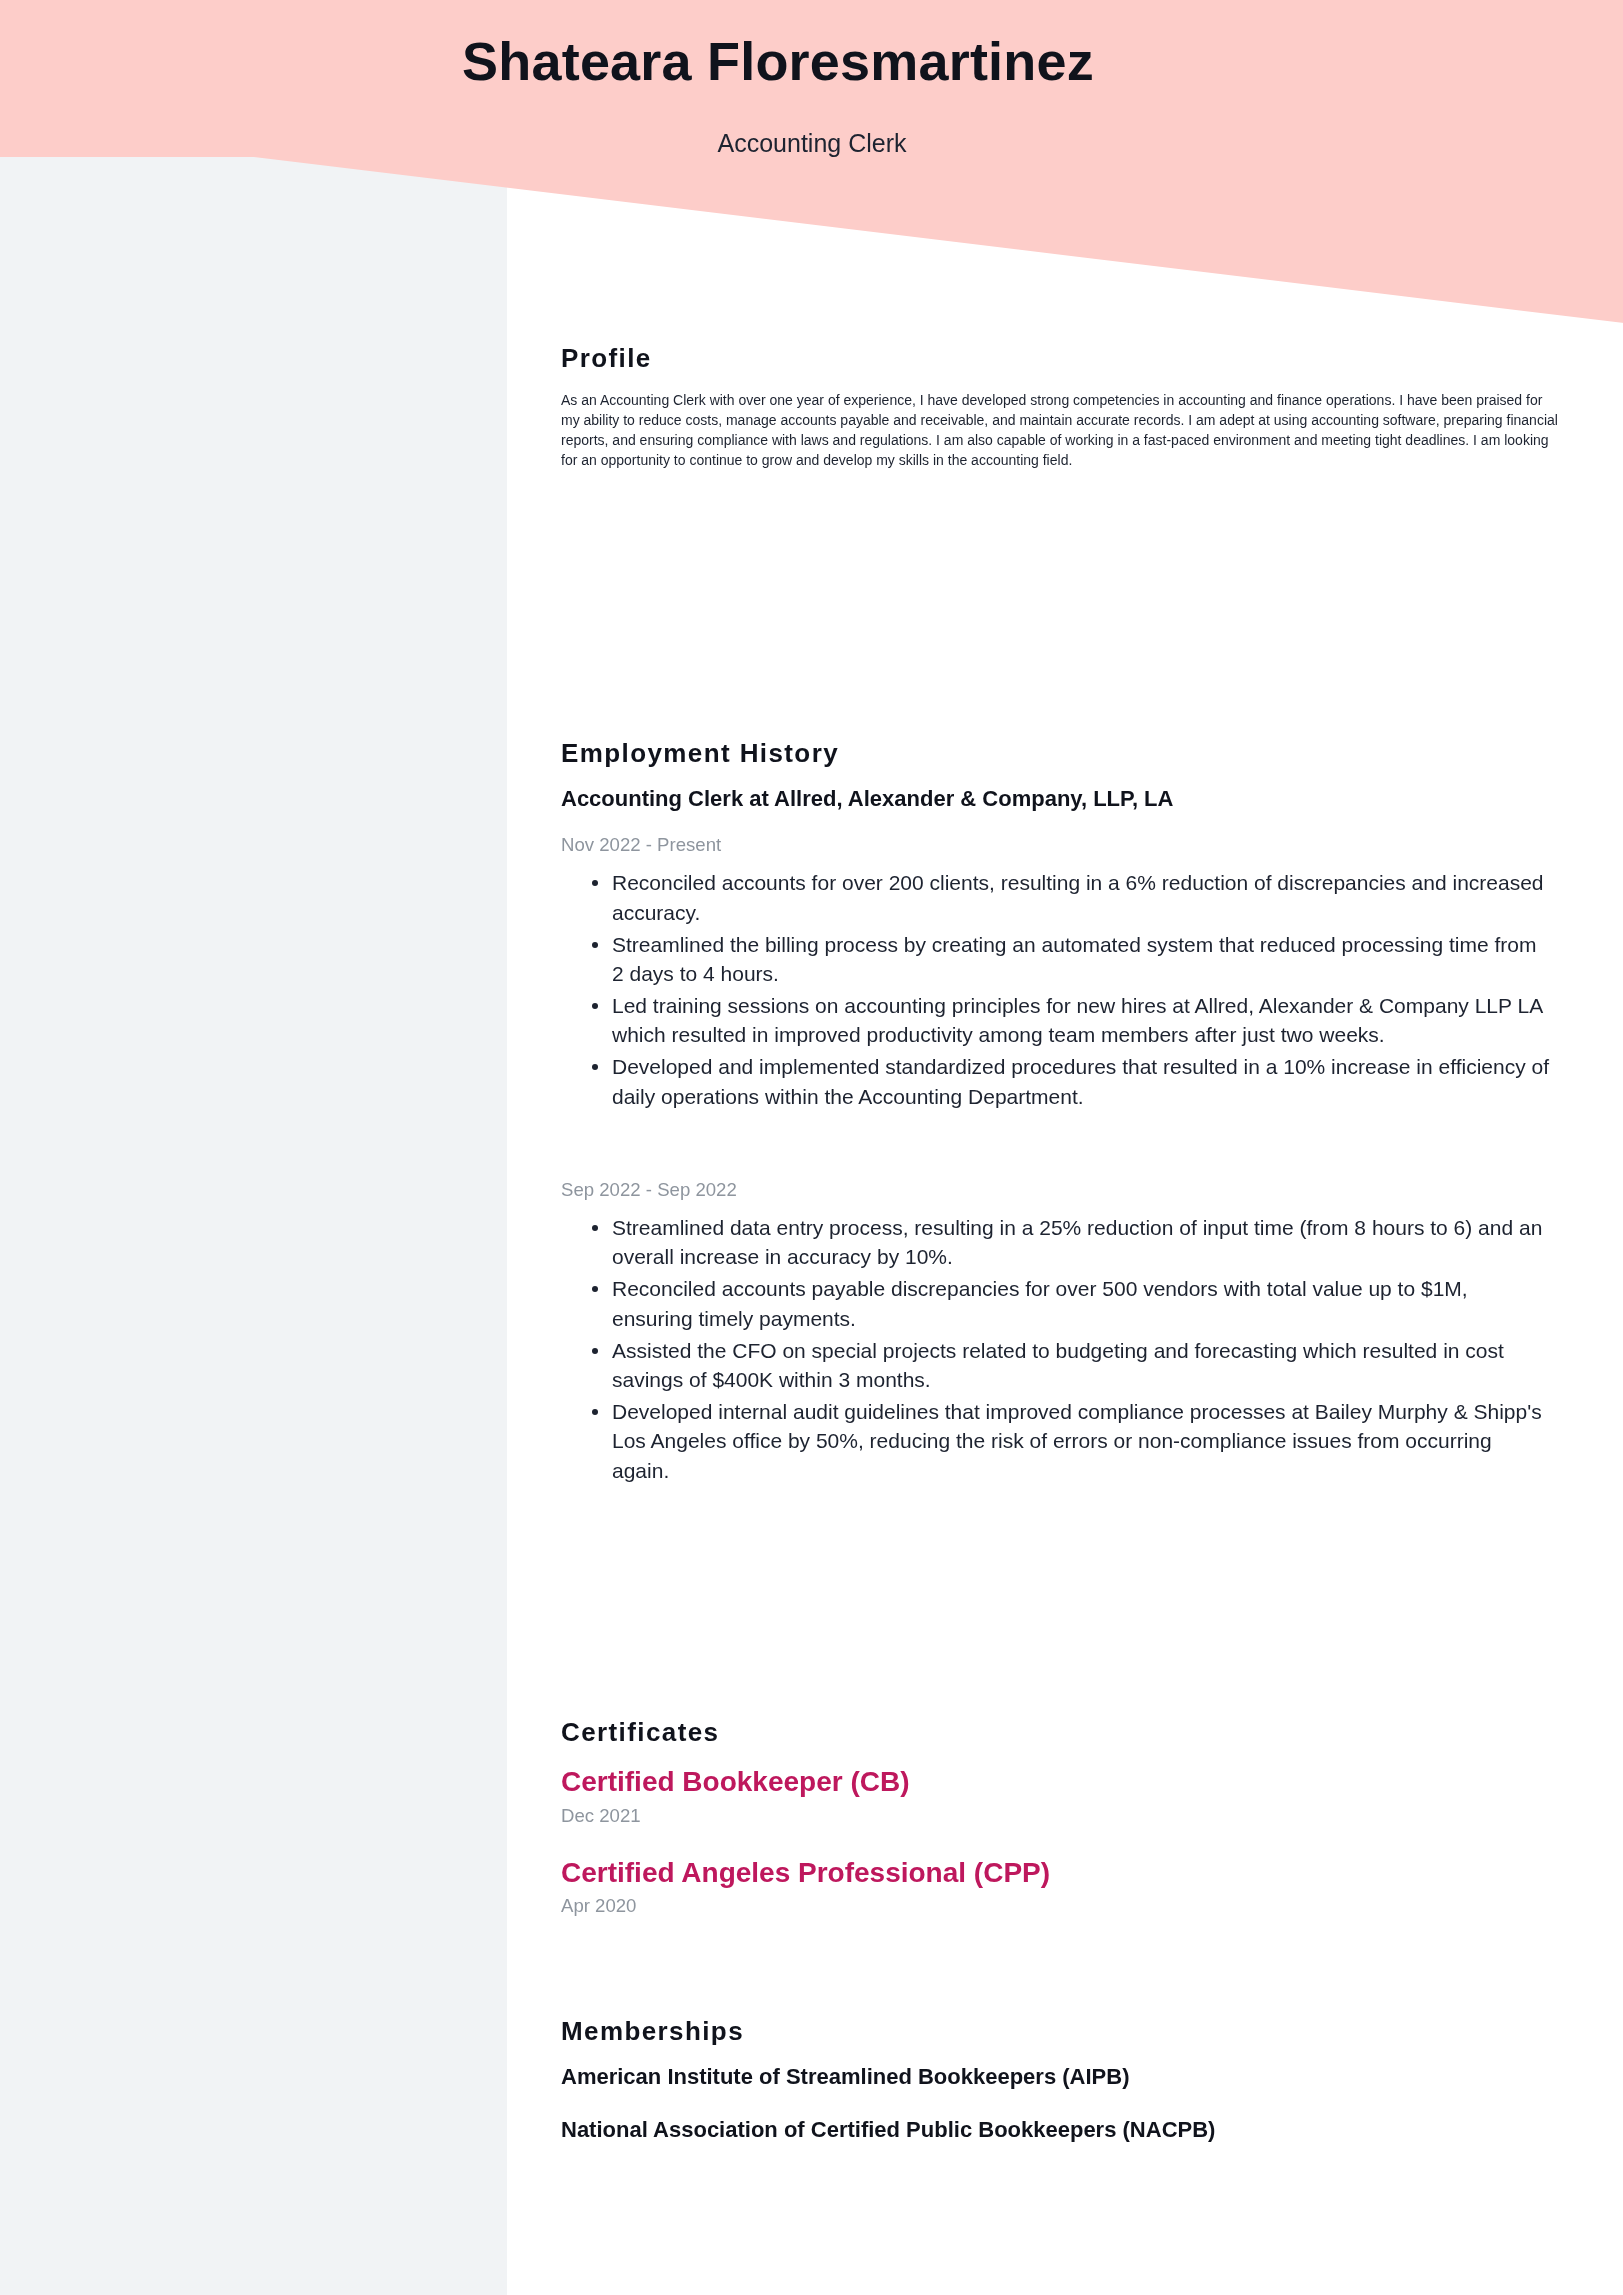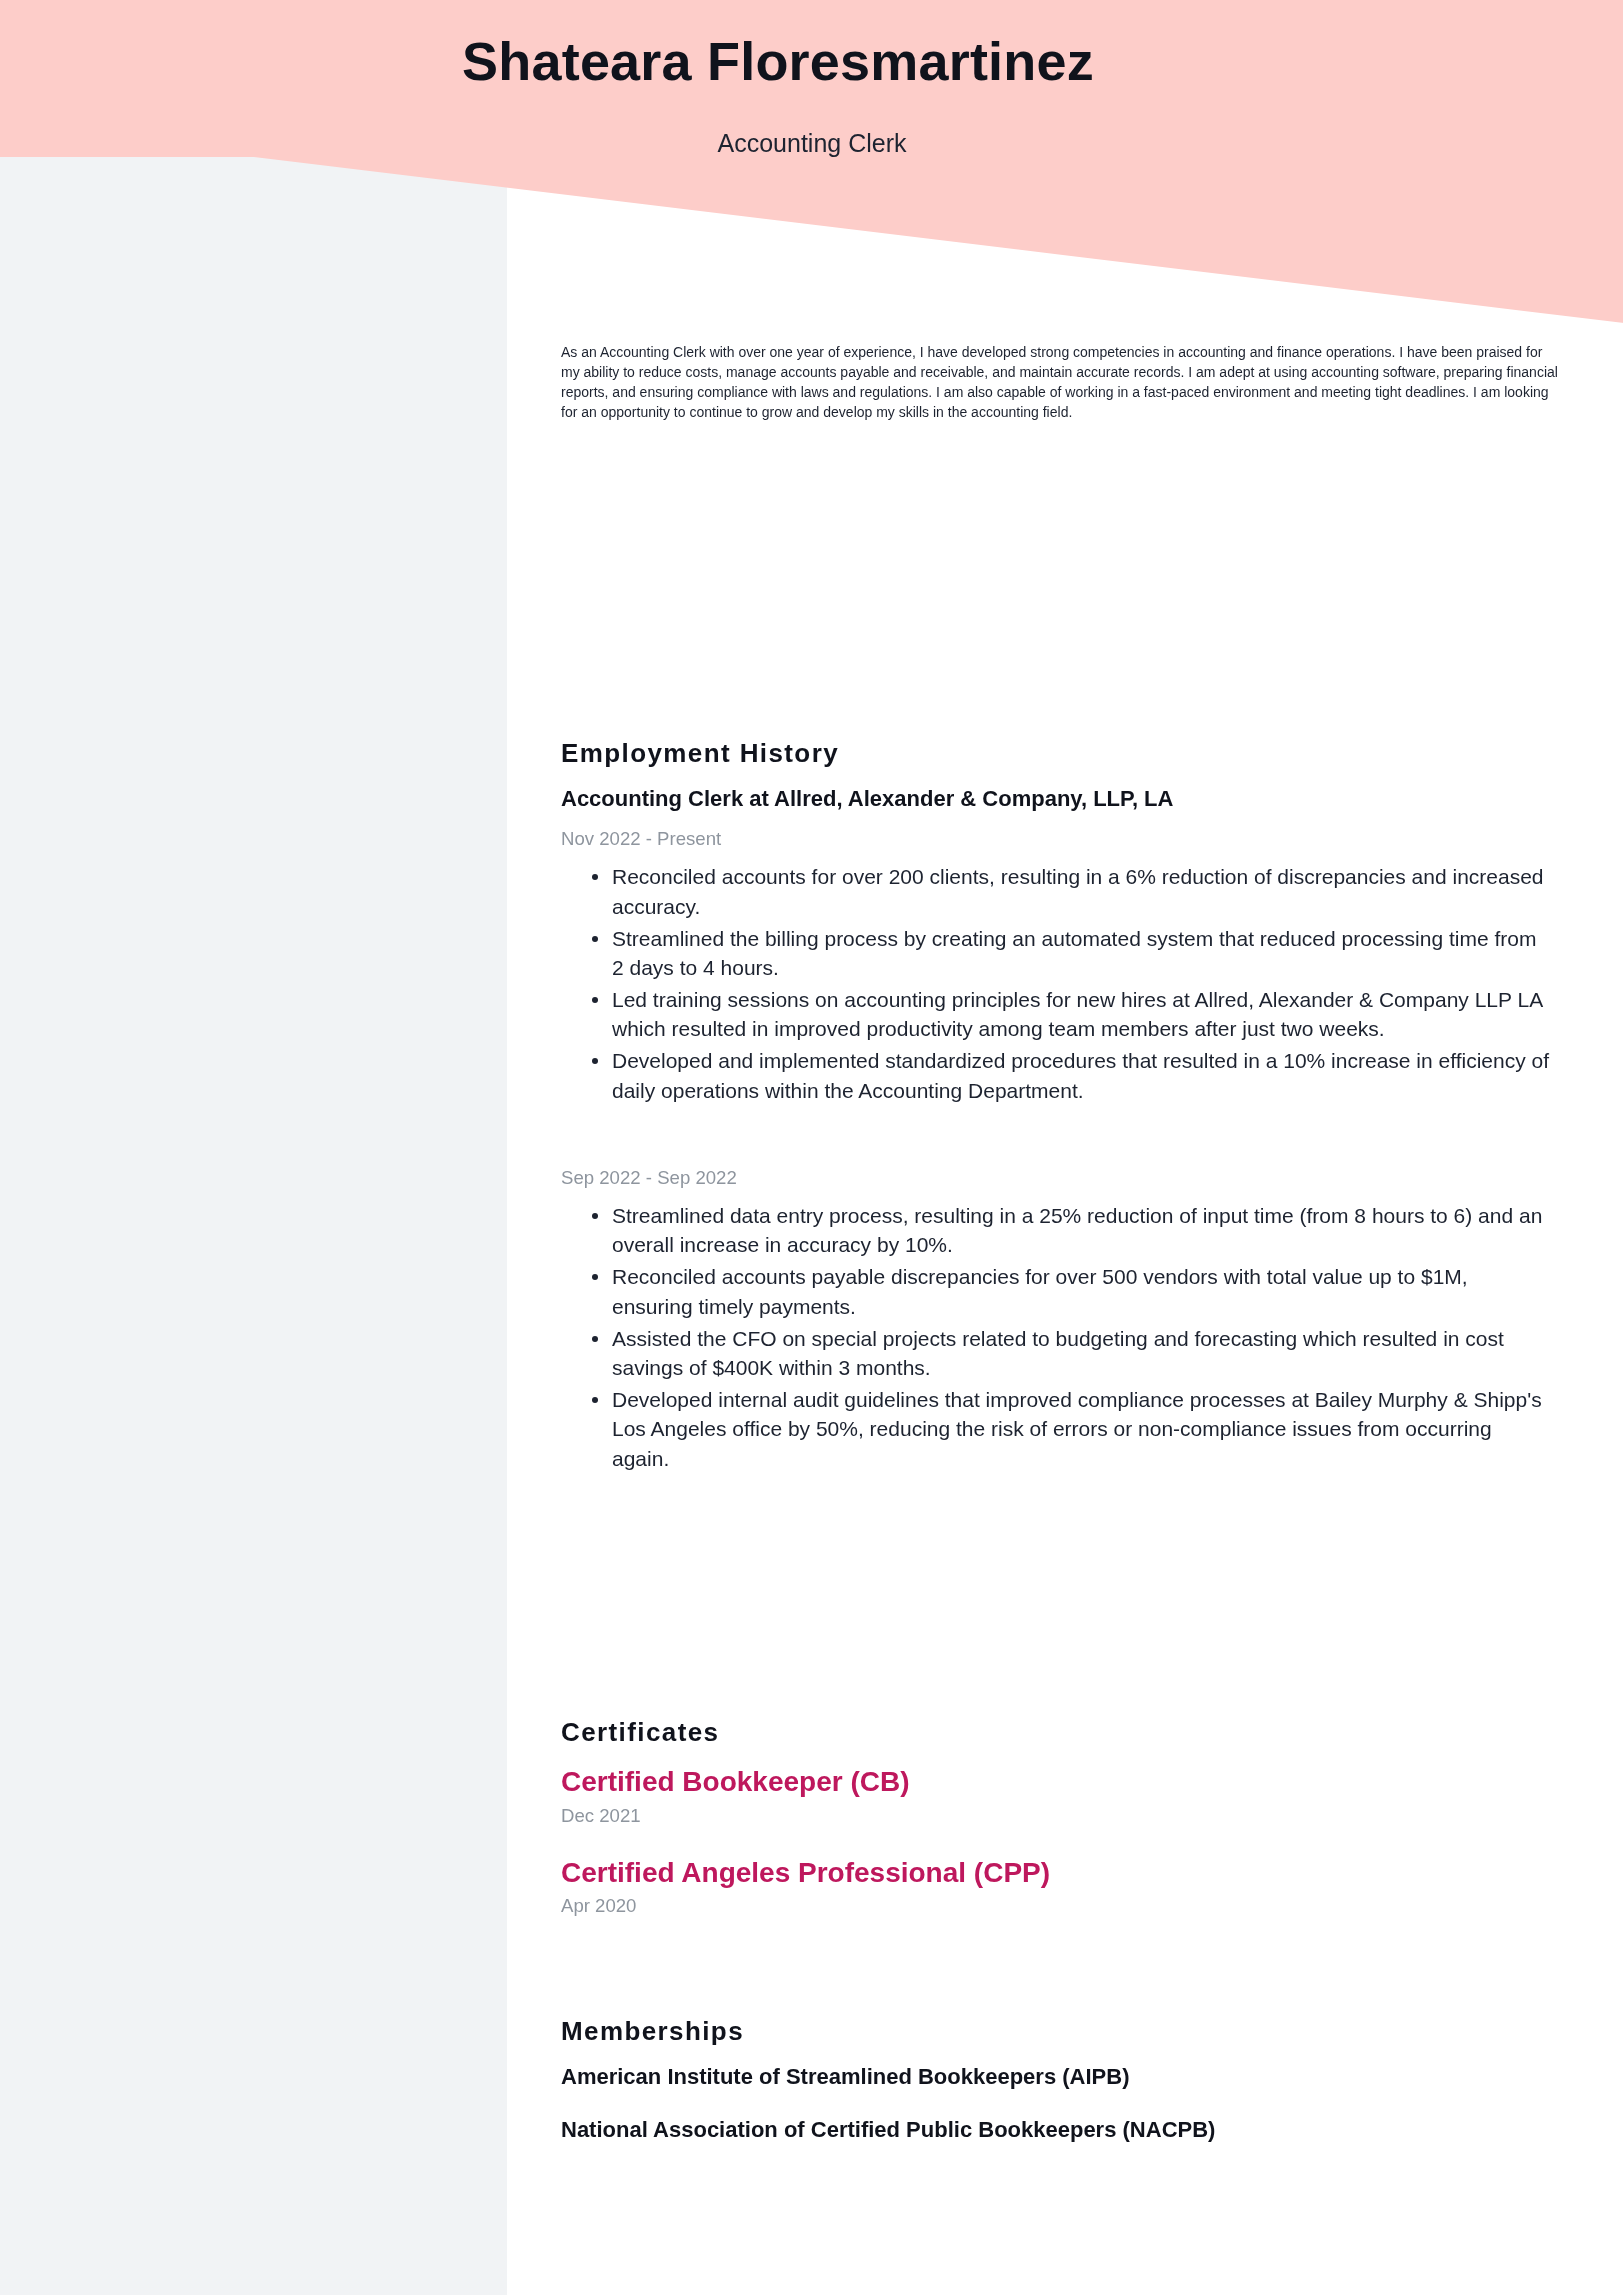--- a/index.html
+++ b/index.html
@@ -227,21 +227,21 @@
   .job-heading {
     font-size: 22px;
     font-weight: bold;
     color: #10131c;
     line-height: 1.2;
   }
 
   .job-dates {
     font-size: 18.6px;
     color: #8e959e;
-    margin-top: 16px;
+    margin-top: 22px;
     margin-bottom: 8.5px;
   }
 
   ul.bullets {
     margin: 12px;
     padding-left: 39px;
     list-style: none;
   }
 
   ul.bullets li {
@@ -410,20 +410,21 @@
   <div class="side-section" style="top:2076px;">
     <div class="side-heading">Hobbies</div>
     <div class="hobby-item">Gardening</div>
     <div class="hobby-item">Cooking</div>
     <div class="hobby-item">Reading</div>
   </div>
 
   <div class="main">
 
     <div class="main-section" style="top:343px;">
+      <div class="main-heading">Profile</div>
       <div class="profile-text">As an Accounting Clerk with over one year of experience, I have developed strong competencies in accounting and finance operations. I have been praised for my ability to reduce costs, manage accounts payable and receivable, and maintain accurate records. I am adept at using accounting software, preparing financial reports, and ensuring compliance with laws and regulations. I am also capable of working in a fast-paced environment and meeting tight deadlines. I am looking for an opportunity to continue to grow and develop my skills in the accounting field.</div>
     </div>
 
     <div class="main-section" style="top:738px;">
       <div class="main-heading">Employment History</div>
 
       <div>
         <div class="job-heading">Accounting Clerk at Allred, Alexander &amp; Company, LLP, LA</div>
         <div class="job-dates">Nov 2022 - Present</div>
         <ul class="bullets">

